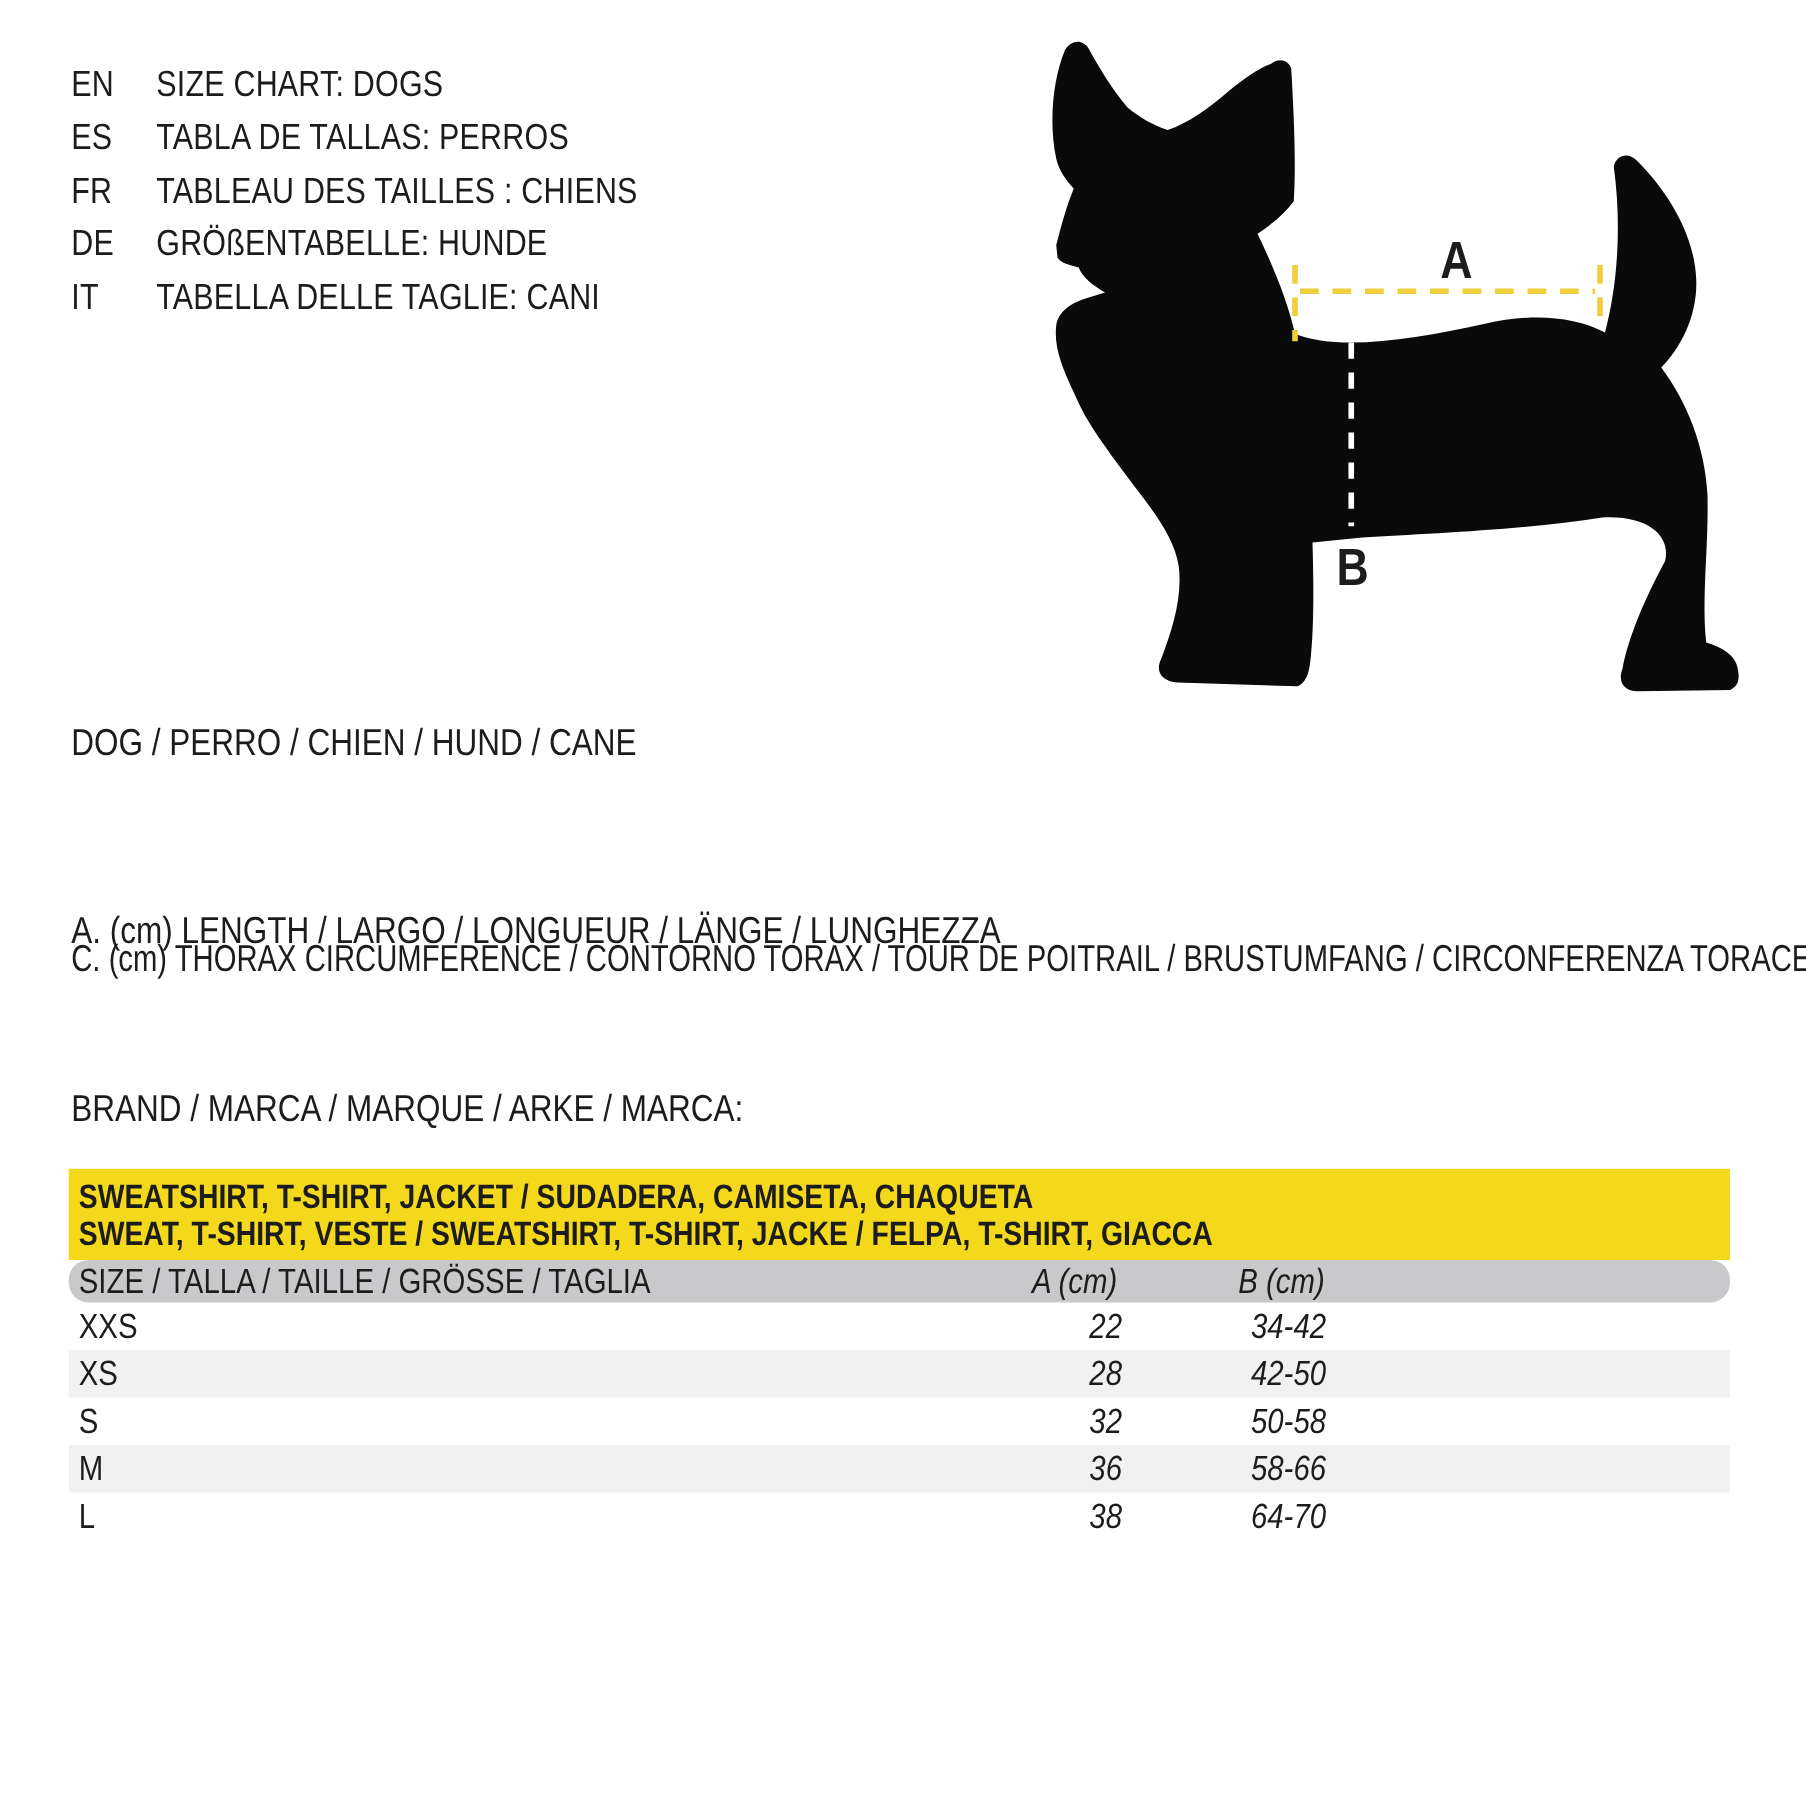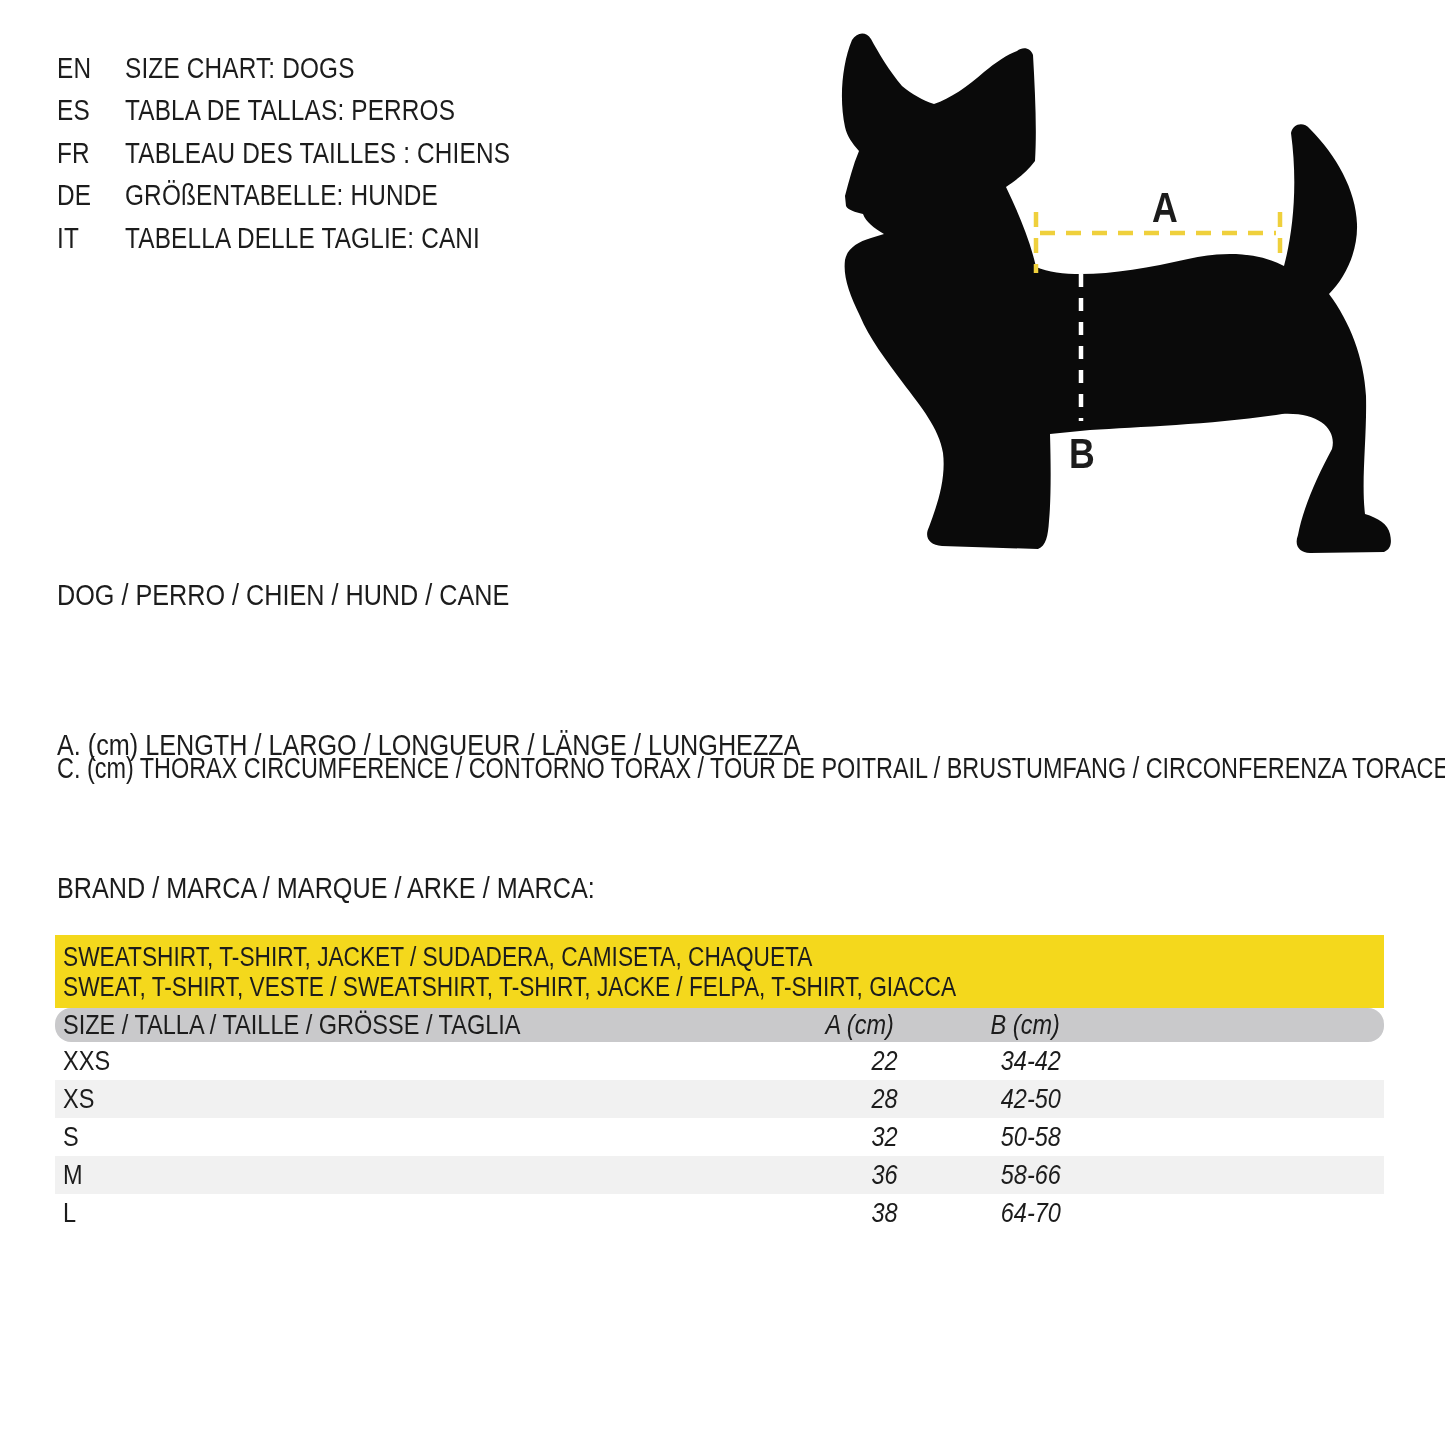--- a/index.html
+++ b/index.html
@@ -36,21 +36,21 @@
 
   
   .caption{position:absolute;left:57px;font-size:30px;font-weight:500;text-align:right;}
   .animal-caption{top:578px;}
   .legend-a{top:684px;margin-top:44px;}
   .legend-c{top:751px;}
   .brand-line{top:838px;margin-top:33px;}
 
   
   .size-table{position:absolute;left:55px;top:935px;width:1329px;font-size:28px;}
-  .banner{background:var(--accent-yellow);padding:7px 0 6px 8px;font-weight:400;font-size:27px;line-height:30px;}
+  .banner{background:var(--accent-yellow);padding:7px 0 6px 8px;font-weight:700;font-size:27px;line-height:30px;}
   .grid-row{display:grid;grid-template-columns:41.8% 21.8% 12.5% 23.9%;align-items:center;}
   .col-head{background:var(--header-gray);height:34px;border-radius:16px;}
   .data-row{height:38px;}
   .data-row.stripe{background:var(--stripe-gray);}
   .cell-size{padding-left:8px;text-align:left;}
   .cell-num{text-align:right;font-style:italic;}
 </style>
 </head>
 <body>
 

